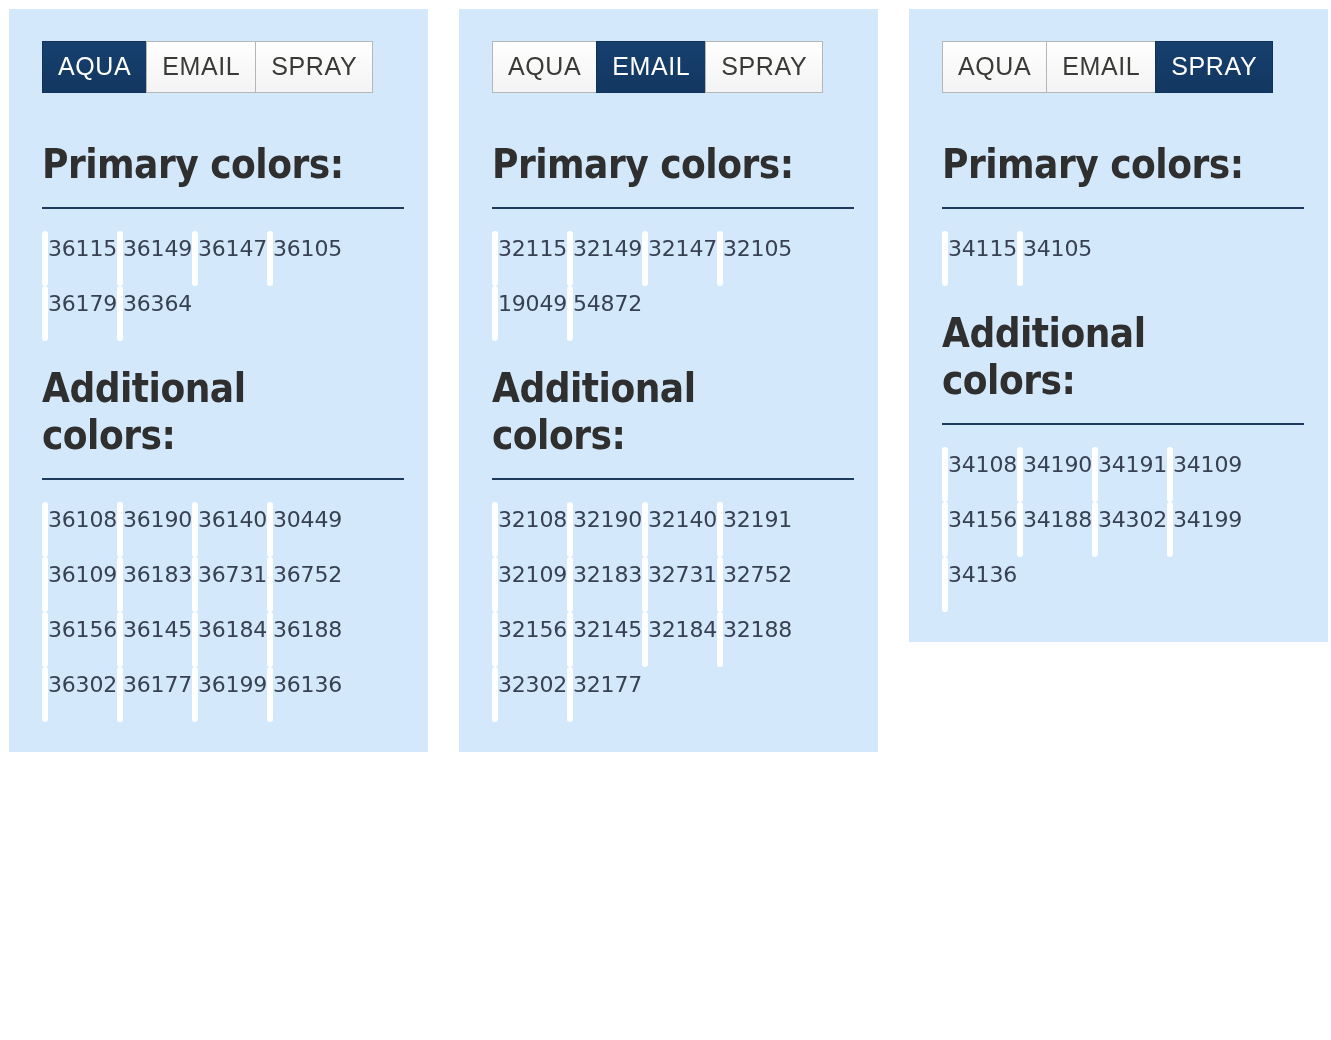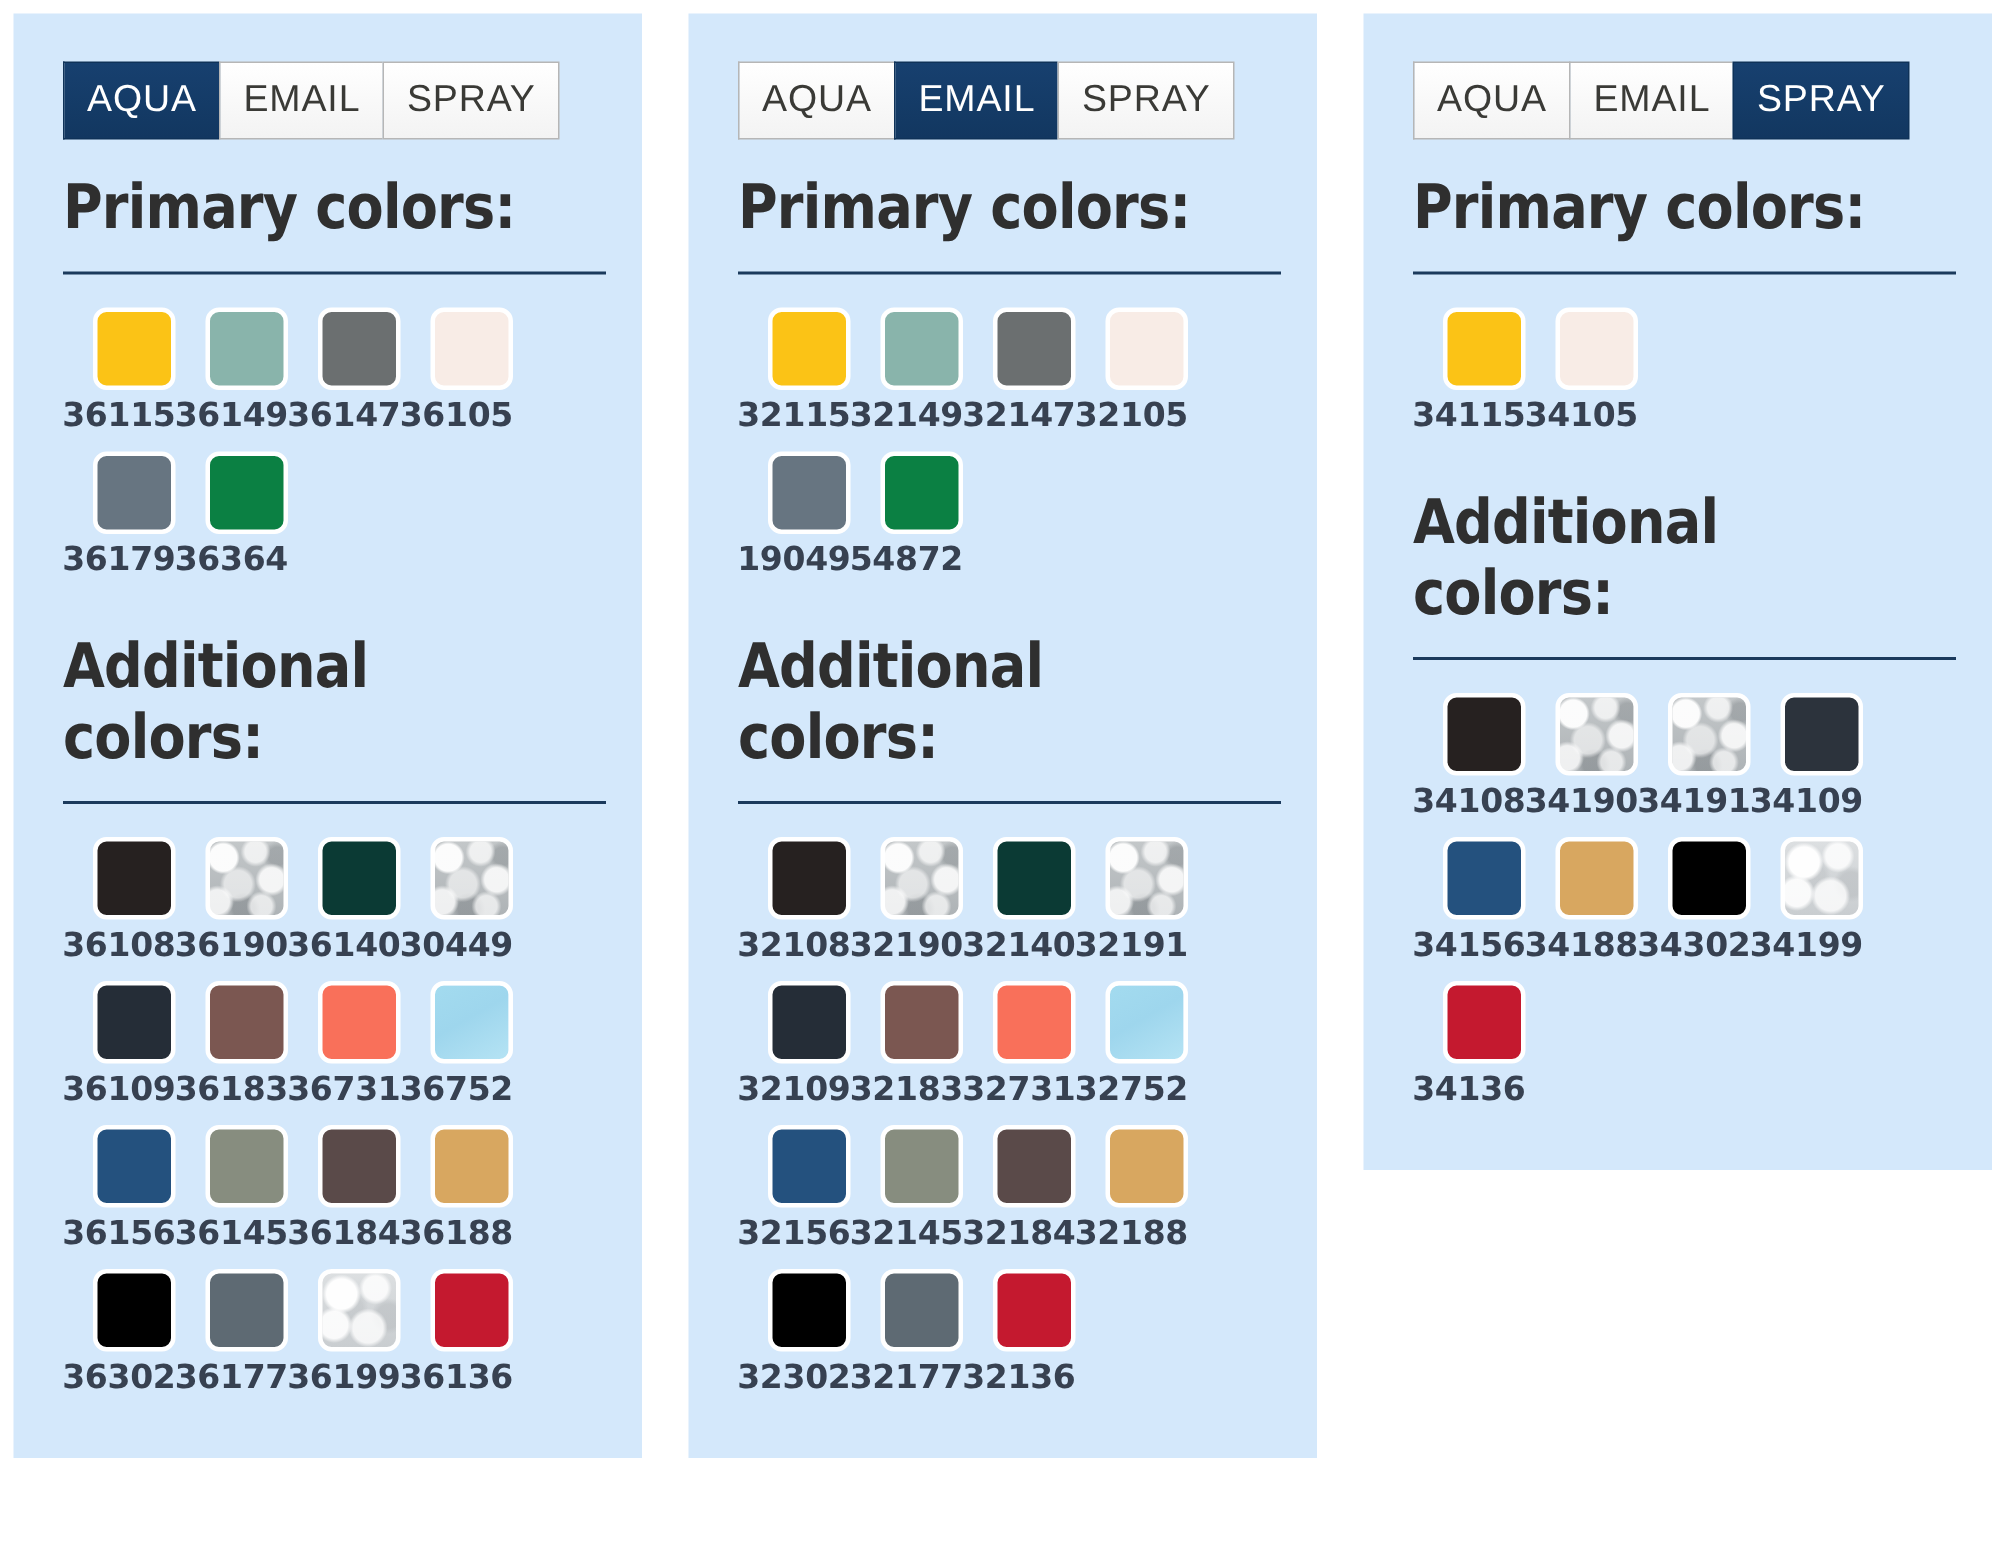--- a/index.html
+++ b/index.html
@@ -30,21 +30,21 @@
     background: #d4e8fb;
     width: 419px;
     box-sizing: border-box;
     padding: 32px 24px 26px 33px;
   }
 
   
   .tabs {
     display: flex;
     align-items: stretch;
-    margin-bottom: 22px;
+    margin-bottom: 48px;
   }
 
   .tab {
     font-family: "Liberation Sans", sans-serif;
     font-size: 25px;
     letter-spacing: 0.6px;
     padding: 12px 15px 13px 15px;
     line-height: 1;
     background: linear-gradient(#ffffff, #f3f3f3);
     color: #3a3a36;
@@ -89,23 +89,22 @@
 
   
   .swatch-grid {
     display: grid;
     grid-template-columns: repeat(4, 75px);
     row-gap: 0px;
   }
 
   .swatch-cell {
     display: flex;
-    flex-direction: column;
-    align-items: flex-end;
-    font-weight: bold;
+    flex-direction: row;
+    align-items: flex-start;
   }
 
   .swatch {
     width: 55px;
     height: 55px;
     border-radius: 9px;
     border: 3px solid #ffffff;
     box-sizing: border-box;
     cursor: pointer;
   }
@@ -353,24 +352,20 @@
               <div class="swatch-label">32188</div>
             </div>
             <div class="swatch-cell">
               <div class="swatch " title="32302" style="background: rgb(0, 0, 0);"></div>
               <div class="swatch-label">32302</div>
             </div>
             <div class="swatch-cell">
               <div class="swatch " title="32177" style="background: rgb(94, 106, 115);"></div>
               <div class="swatch-label">32177</div>
             </div>
-            <div class="swatch-cell">
-              <div class="swatch " title="32136" style="background: rgb(196, 25, 47);"></div>
-              <div class="swatch-label">32136</div>
-            </div>
           </div>
         </div>
       </div>
       <div class="panel">
         <div class="tabs">
           <div class="tab">AQUA</div>
           <div class="tab">EMAIL</div>
           <div class="tab active">SPRAY</div>
         </div>
         <div class="section">

